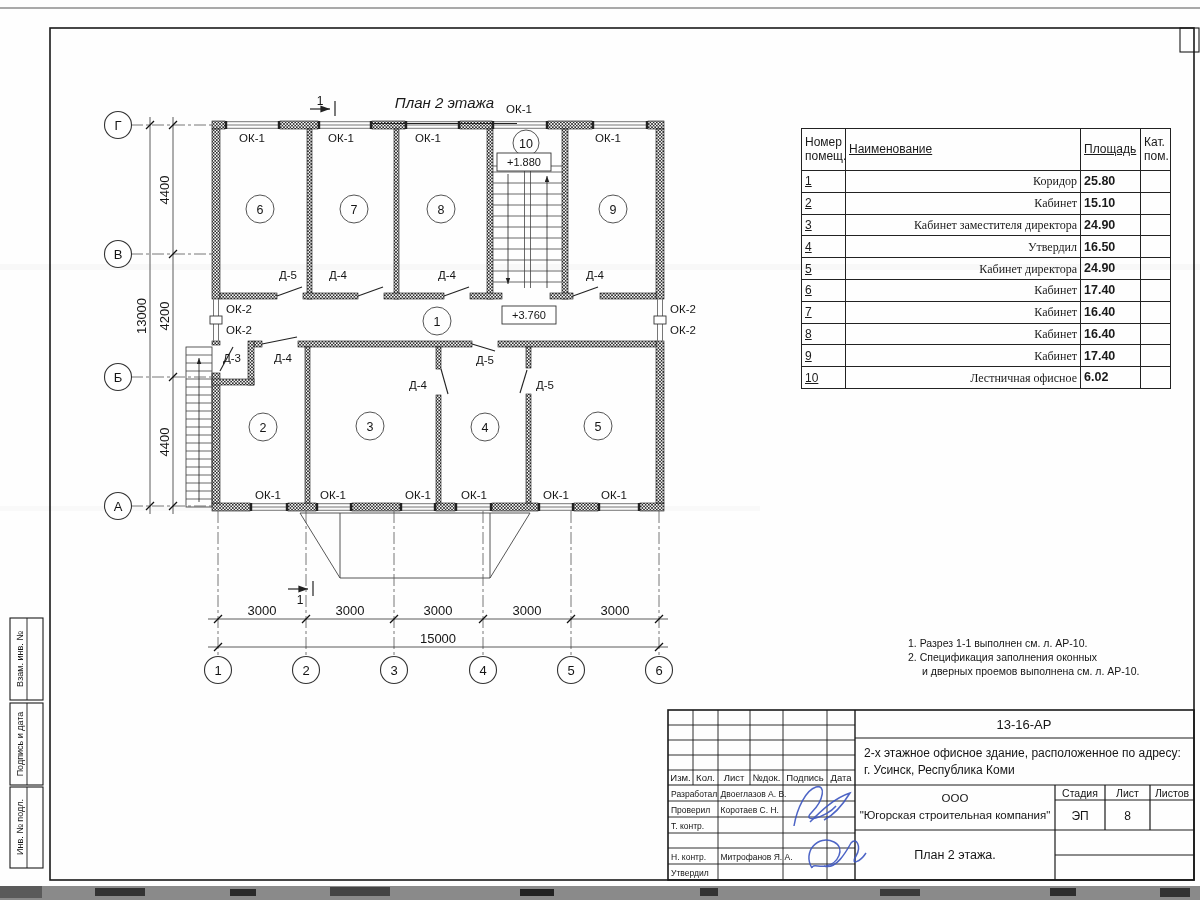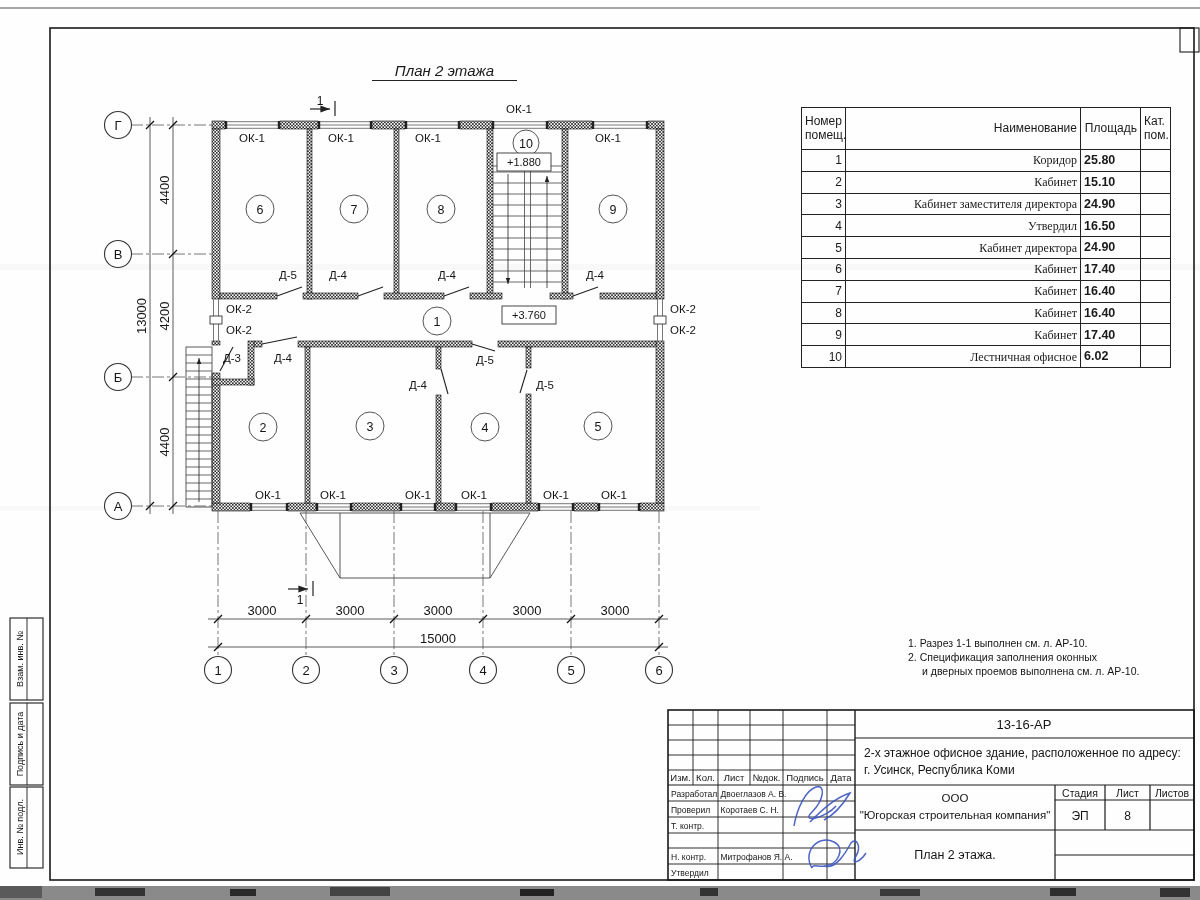--- a/index.html
+++ b/index.html
@@ -1,30 +1,30 @@
 <!DOCTYPE html>
 <html><head>
 <meta charset="utf-8">
 <style>
   html,body{margin:0;padding:0;background:#fff;}
   .page{position:relative;width:1200px;height:900px;background:#fefefe;overflow:hidden;
         font-family:"Liberation Sans",sans-serif;color:#111;}
   svg{position:absolute;left:0;top:0;}
   svg text{font-family:"Liberation Sans",sans-serif;fill:#151515;}
   .heading{position:absolute;font-style:italic;font-size:15px;color:#1a1a1a;
-           border-bottom:1.2px solid #222;padding-bottom:1px;text-align:center;}
+           border-bottom:1.2px solid #222;padding-bottom:12px;text-align:center;margin-top:32px;}
   #h-plan{left:372px;top:62px;width:145px;}
   #h-exp{left:866px;top:62px;width:245px;}
-  table.exp{position:absolute;left:801px;top:107px;width:369px;border-collapse:collapse;
+  table.exp{position:absolute;left:801px;top:128px;width:369px;border-collapse:collapse;
             table-layout:fixed;font-size:12px;color:#1a1a1a;}
   table.exp th,table.exp td{border:1.2px solid #222;padding:0 3px;overflow:hidden;white-space:nowrap;}
   table.exp thead th{height:41px;font-weight:normal;font-size:12px;line-height:1.15;}
   table.exp tbody td{height:20.8px;line-height:1;}
   th.lft{text-align:left;}
-  td.c,th.c{text-align:right;}
+  td.c,th.c{text-align:left;text-decoration:underline;}
   td.nm{text-align:right;padding-left:6px;font-family:Liberation Serif, serif;}
   td.tot{text-align:right;padding-right:8px;}
   td.ar{text-align:left;font-size:12.5px;font-weight:bold;}
 </style>
 </head>
 <body>
 
 <div class="page">
 
 <svg width="1200" height="900" viewBox="0 0 1200 900">

